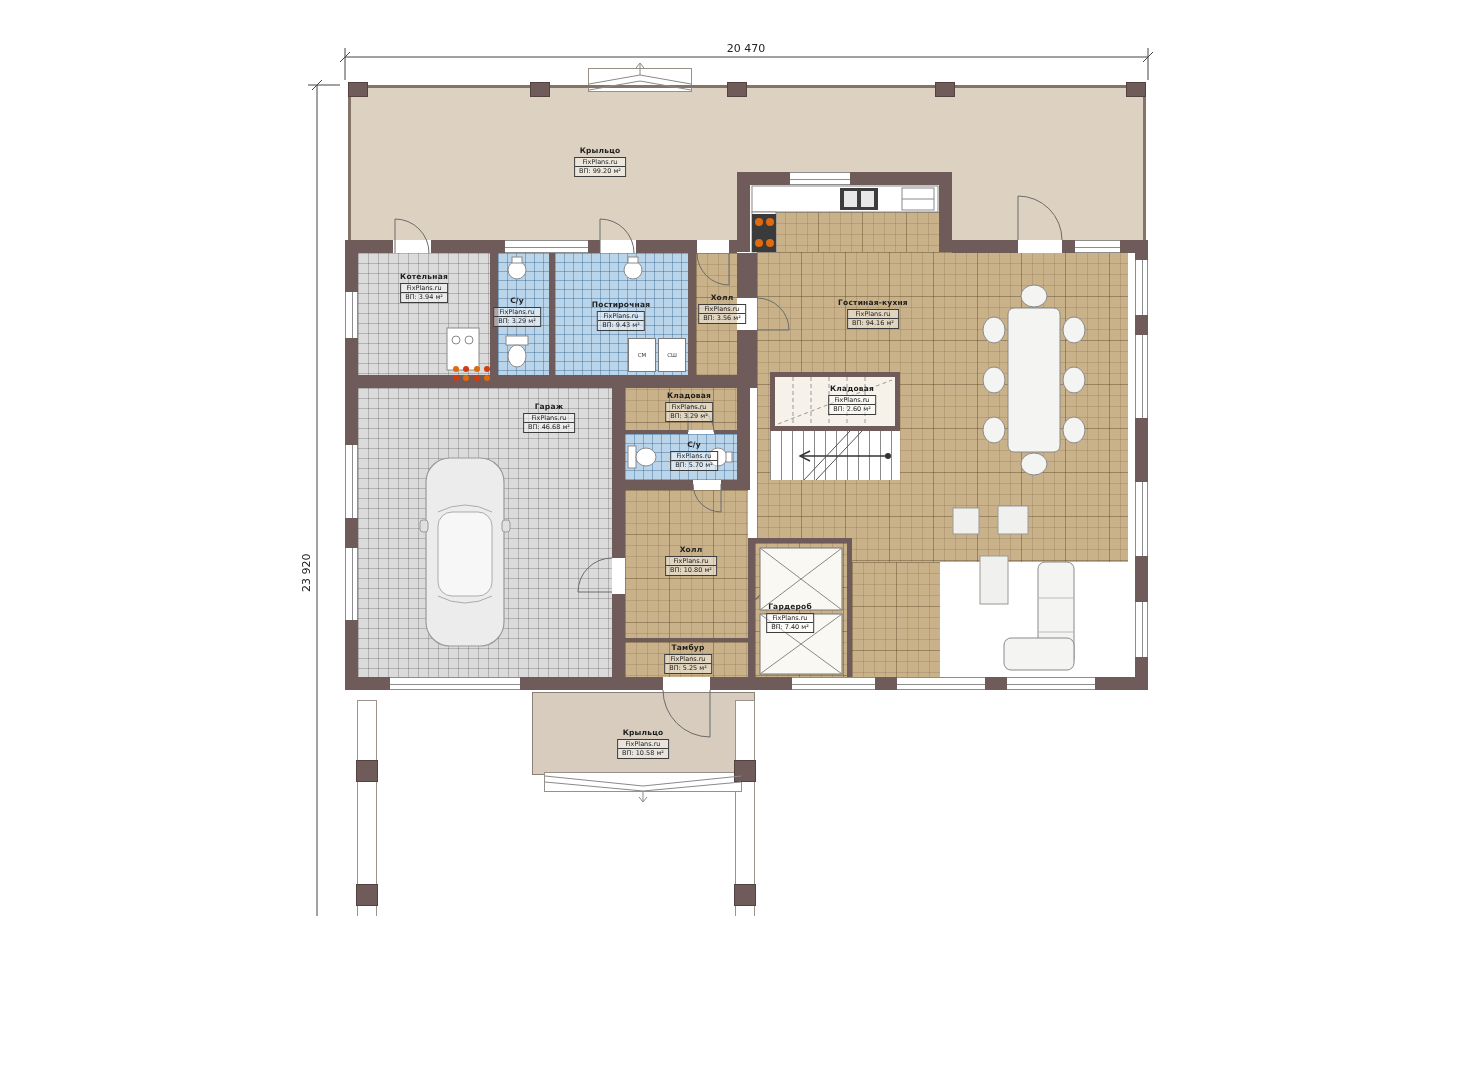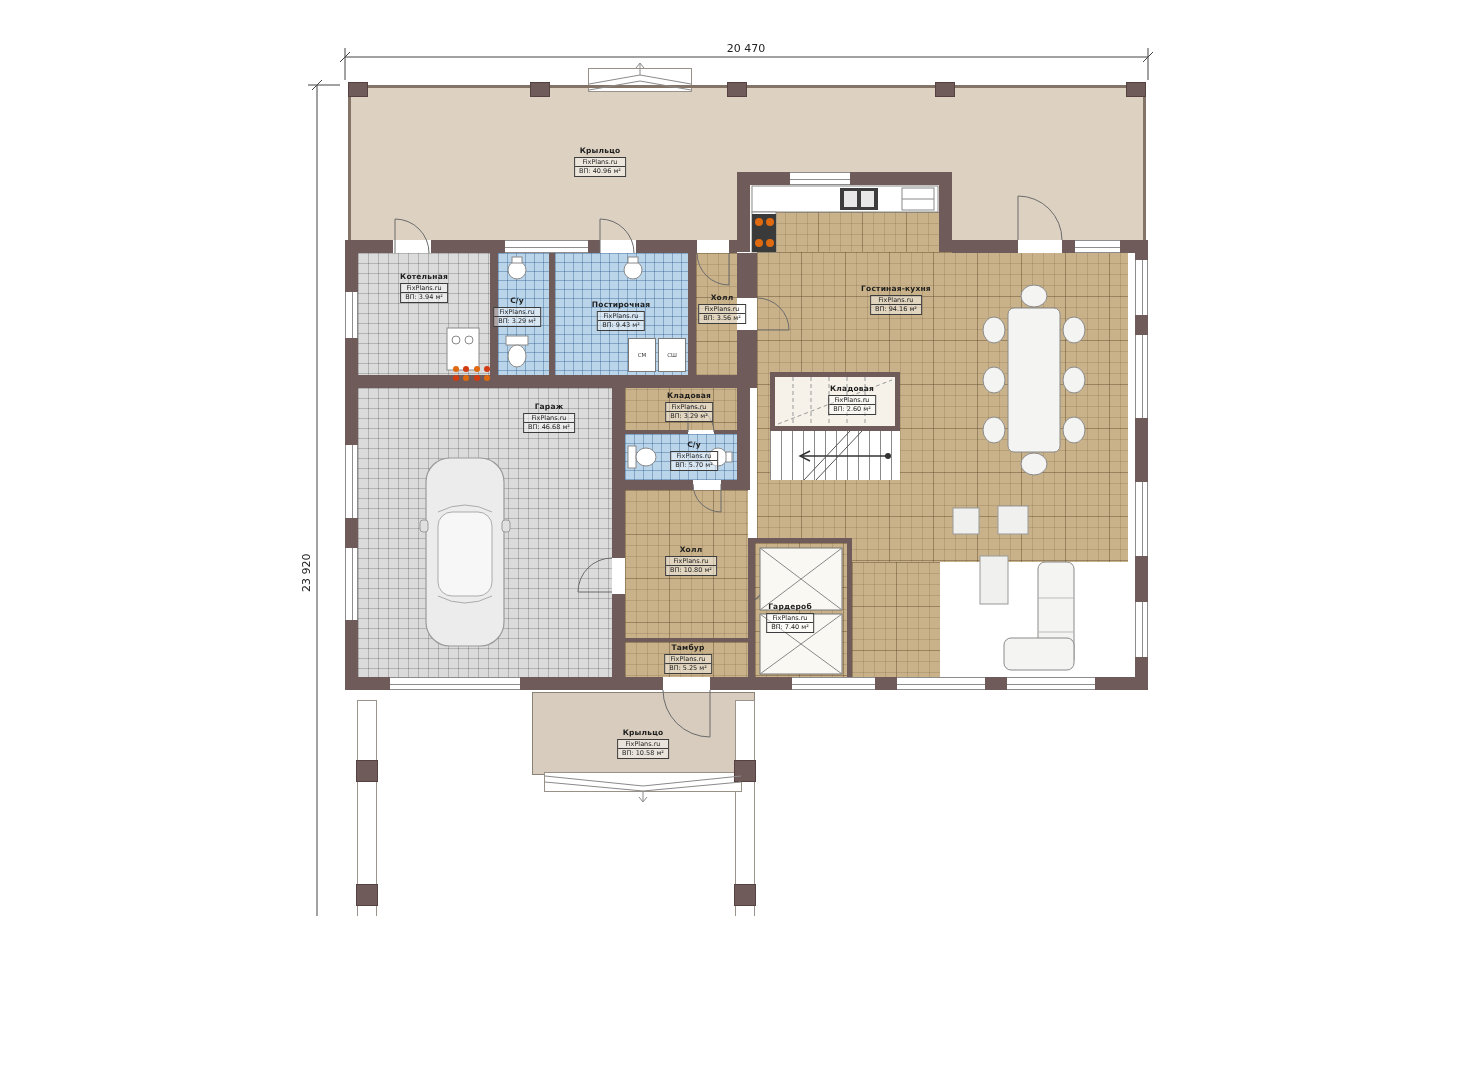--- a/index.html
+++ b/index.html
@@ -342,21 +342,21 @@
         <line x1="312" y1="1037" x2="322" y2="1027"></line>
     </g>
   </svg>
   <div class="dimlabel" style="left:746px;top:42px;transform:translateX(-50%);">20 470</div>
   <div class="dimlabel vert" style="left:300px;top:592px;">23 920</div>
 
   <div class="rlabel" style="left:600px;top:146px;">
     <div class="nm">Крыльцо</div>
     <div class="bx">
         <div class="row">FixPlans.ru</div>
-      <div class="row">ВП: 40.96 м²</div>
+      <div class="row">ВП: 99.20 м²</div>
       </div>
   </div>
   <div class="rlabel" style="left:424px;top:272px;align-items:flex-end;">
     <div class="nm">Котельная</div>
     <div class="bx">
         <div class="row">FixPlans.ru</div>
       <div class="row">ВП: 3.94 м²</div>
       </div>
   </div>
   <div class="rlabel" style="left:517px;top:296px;">
@@ -373,21 +373,21 @@
       <div class="row">ВП: 9.43 м²</div>
       </div>
   </div>
   <div class="rlabel" style="left:722px;top:293px;">
     <div class="nm">Холл</div>
     <div class="bx">
         <div class="row">FixPlans.ru</div>
       <div class="row">ВП: 3.56 м²</div>
       </div>
   </div>
-  <div class="rlabel" style="left:873px;top:284px;margin-left:23px;">
+  <div class="rlabel" style="left:873px;top:298px;">
     <div class="nm">Гостиная-кухня</div>
     <div class="bx">
         <div class="row">FixPlans.ru</div>
       <div class="row">ВП: 94.16 м²</div>
       </div>
   </div>
   <div class="rlabel" style="left:549px;top:402px;">
     <div class="nm">Гараж</div>
     <div class="bx">
         <div class="row">FixPlans.ru</div>

